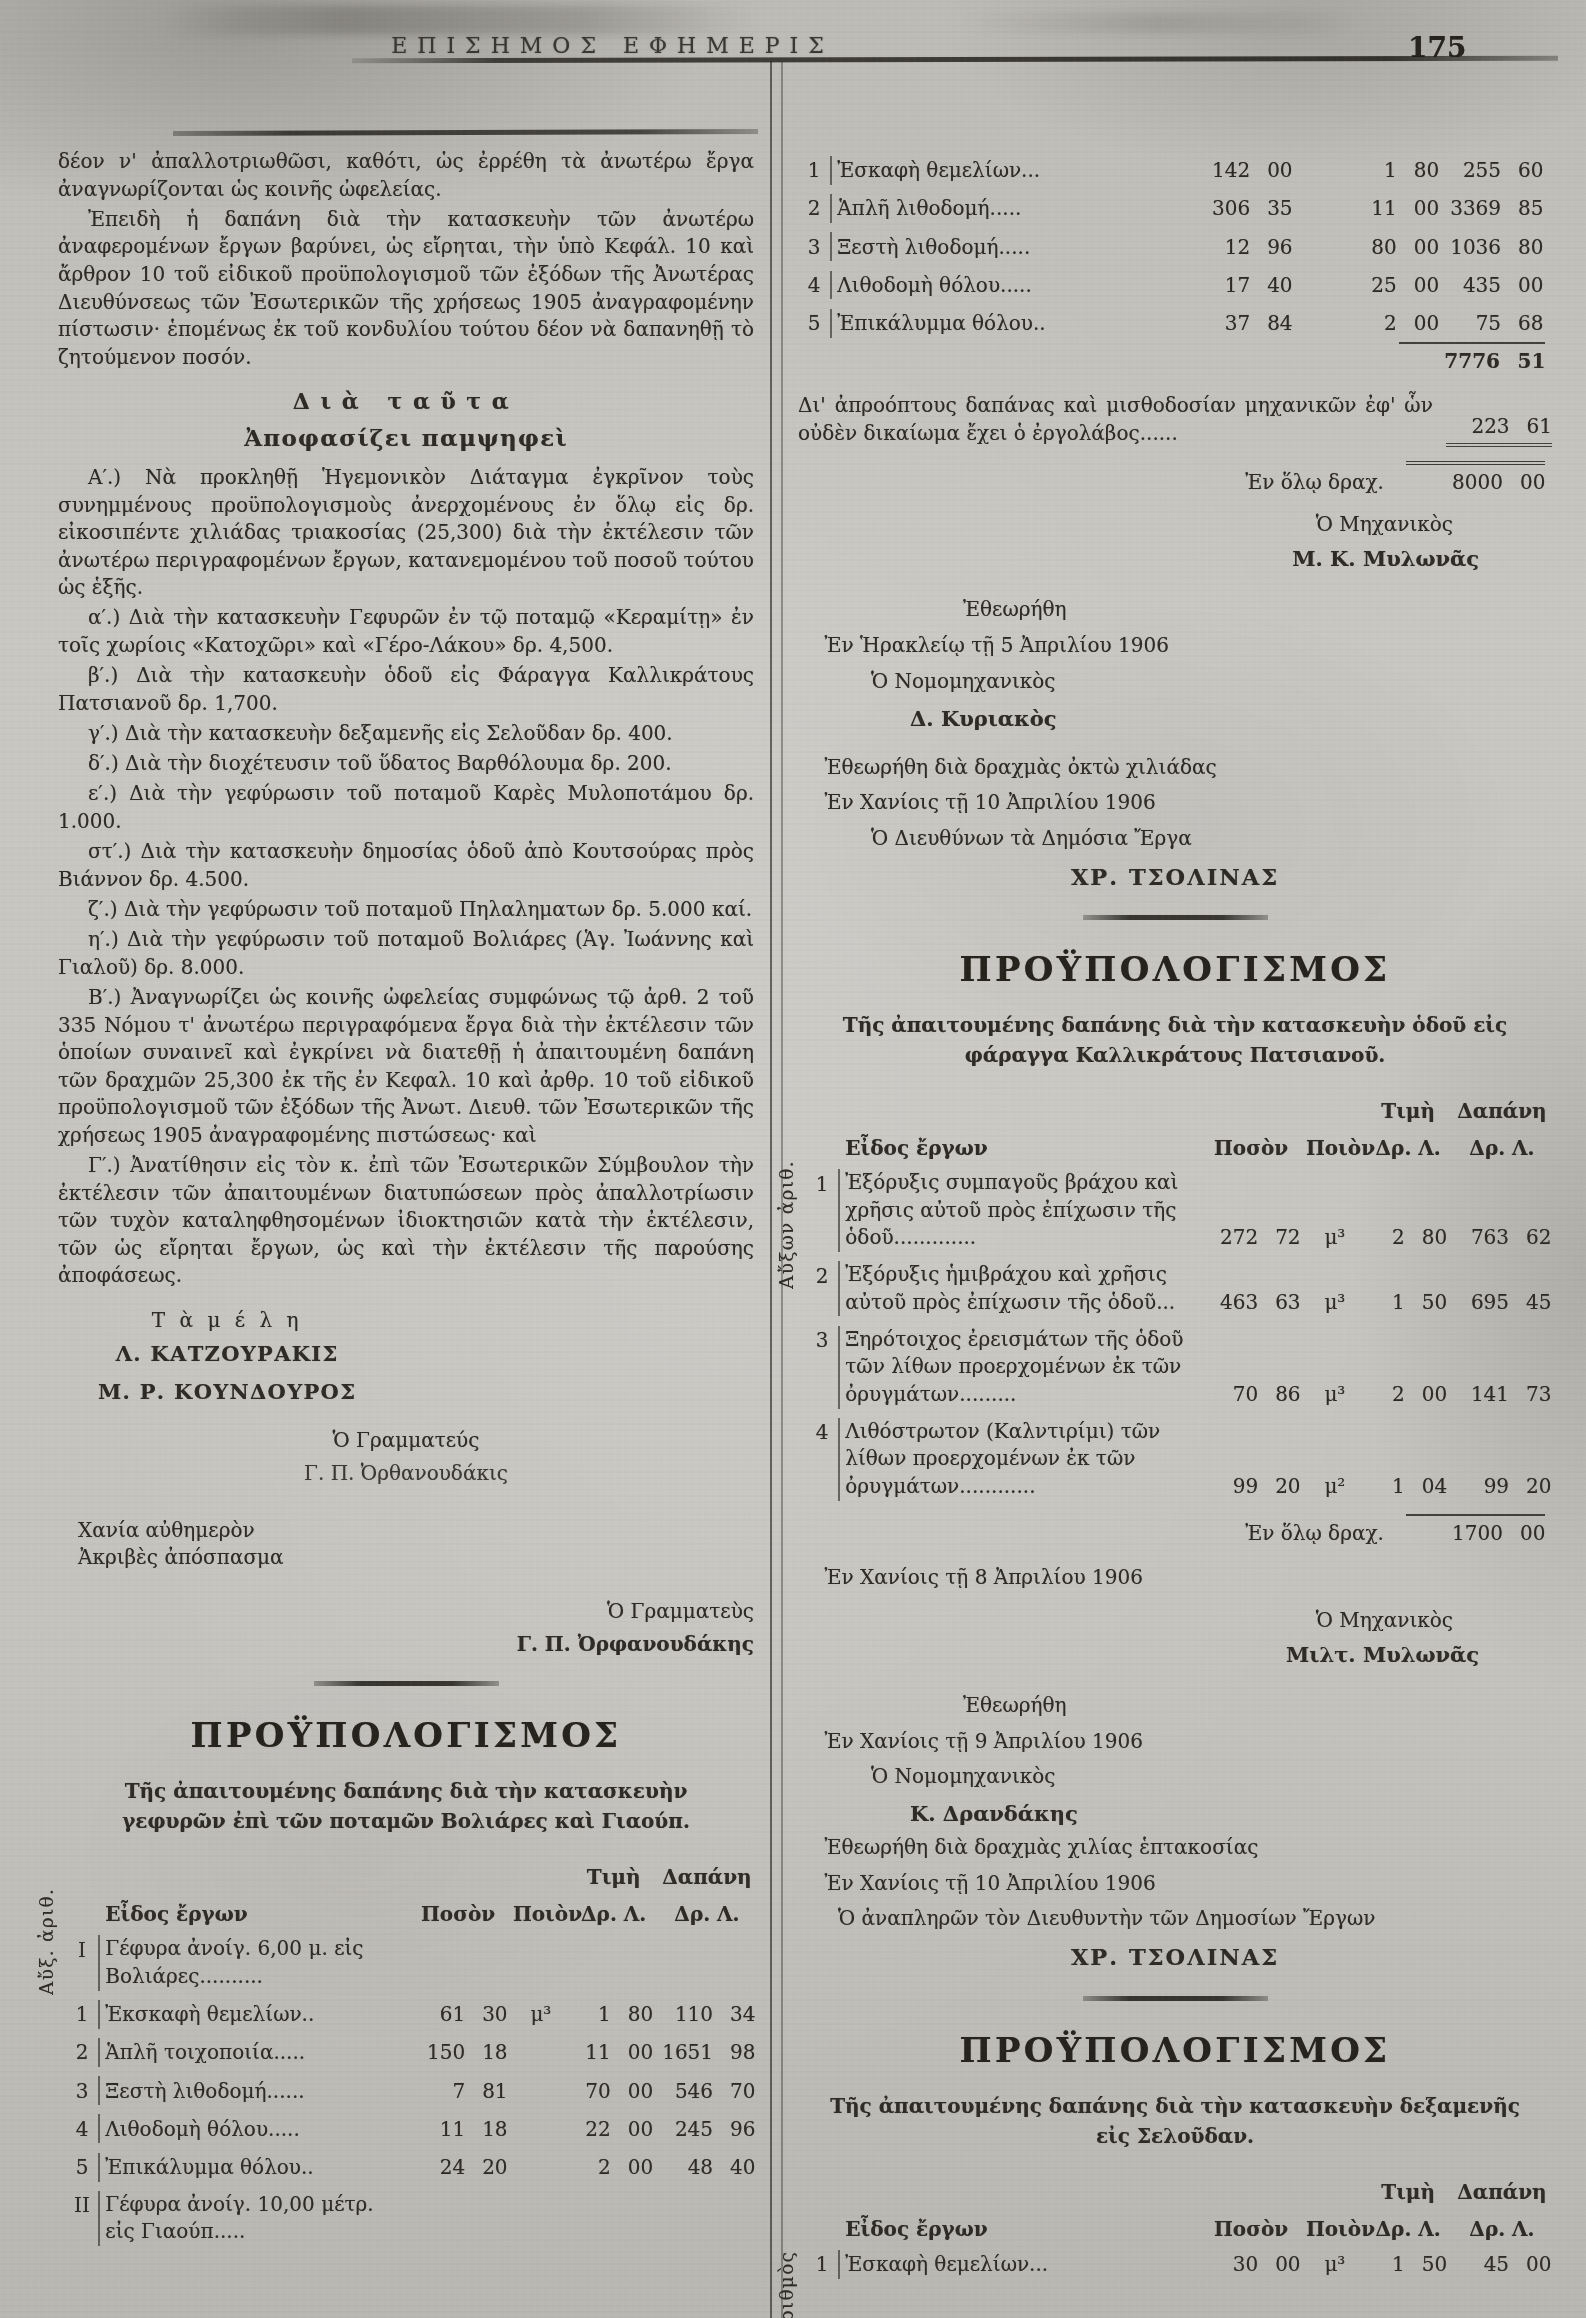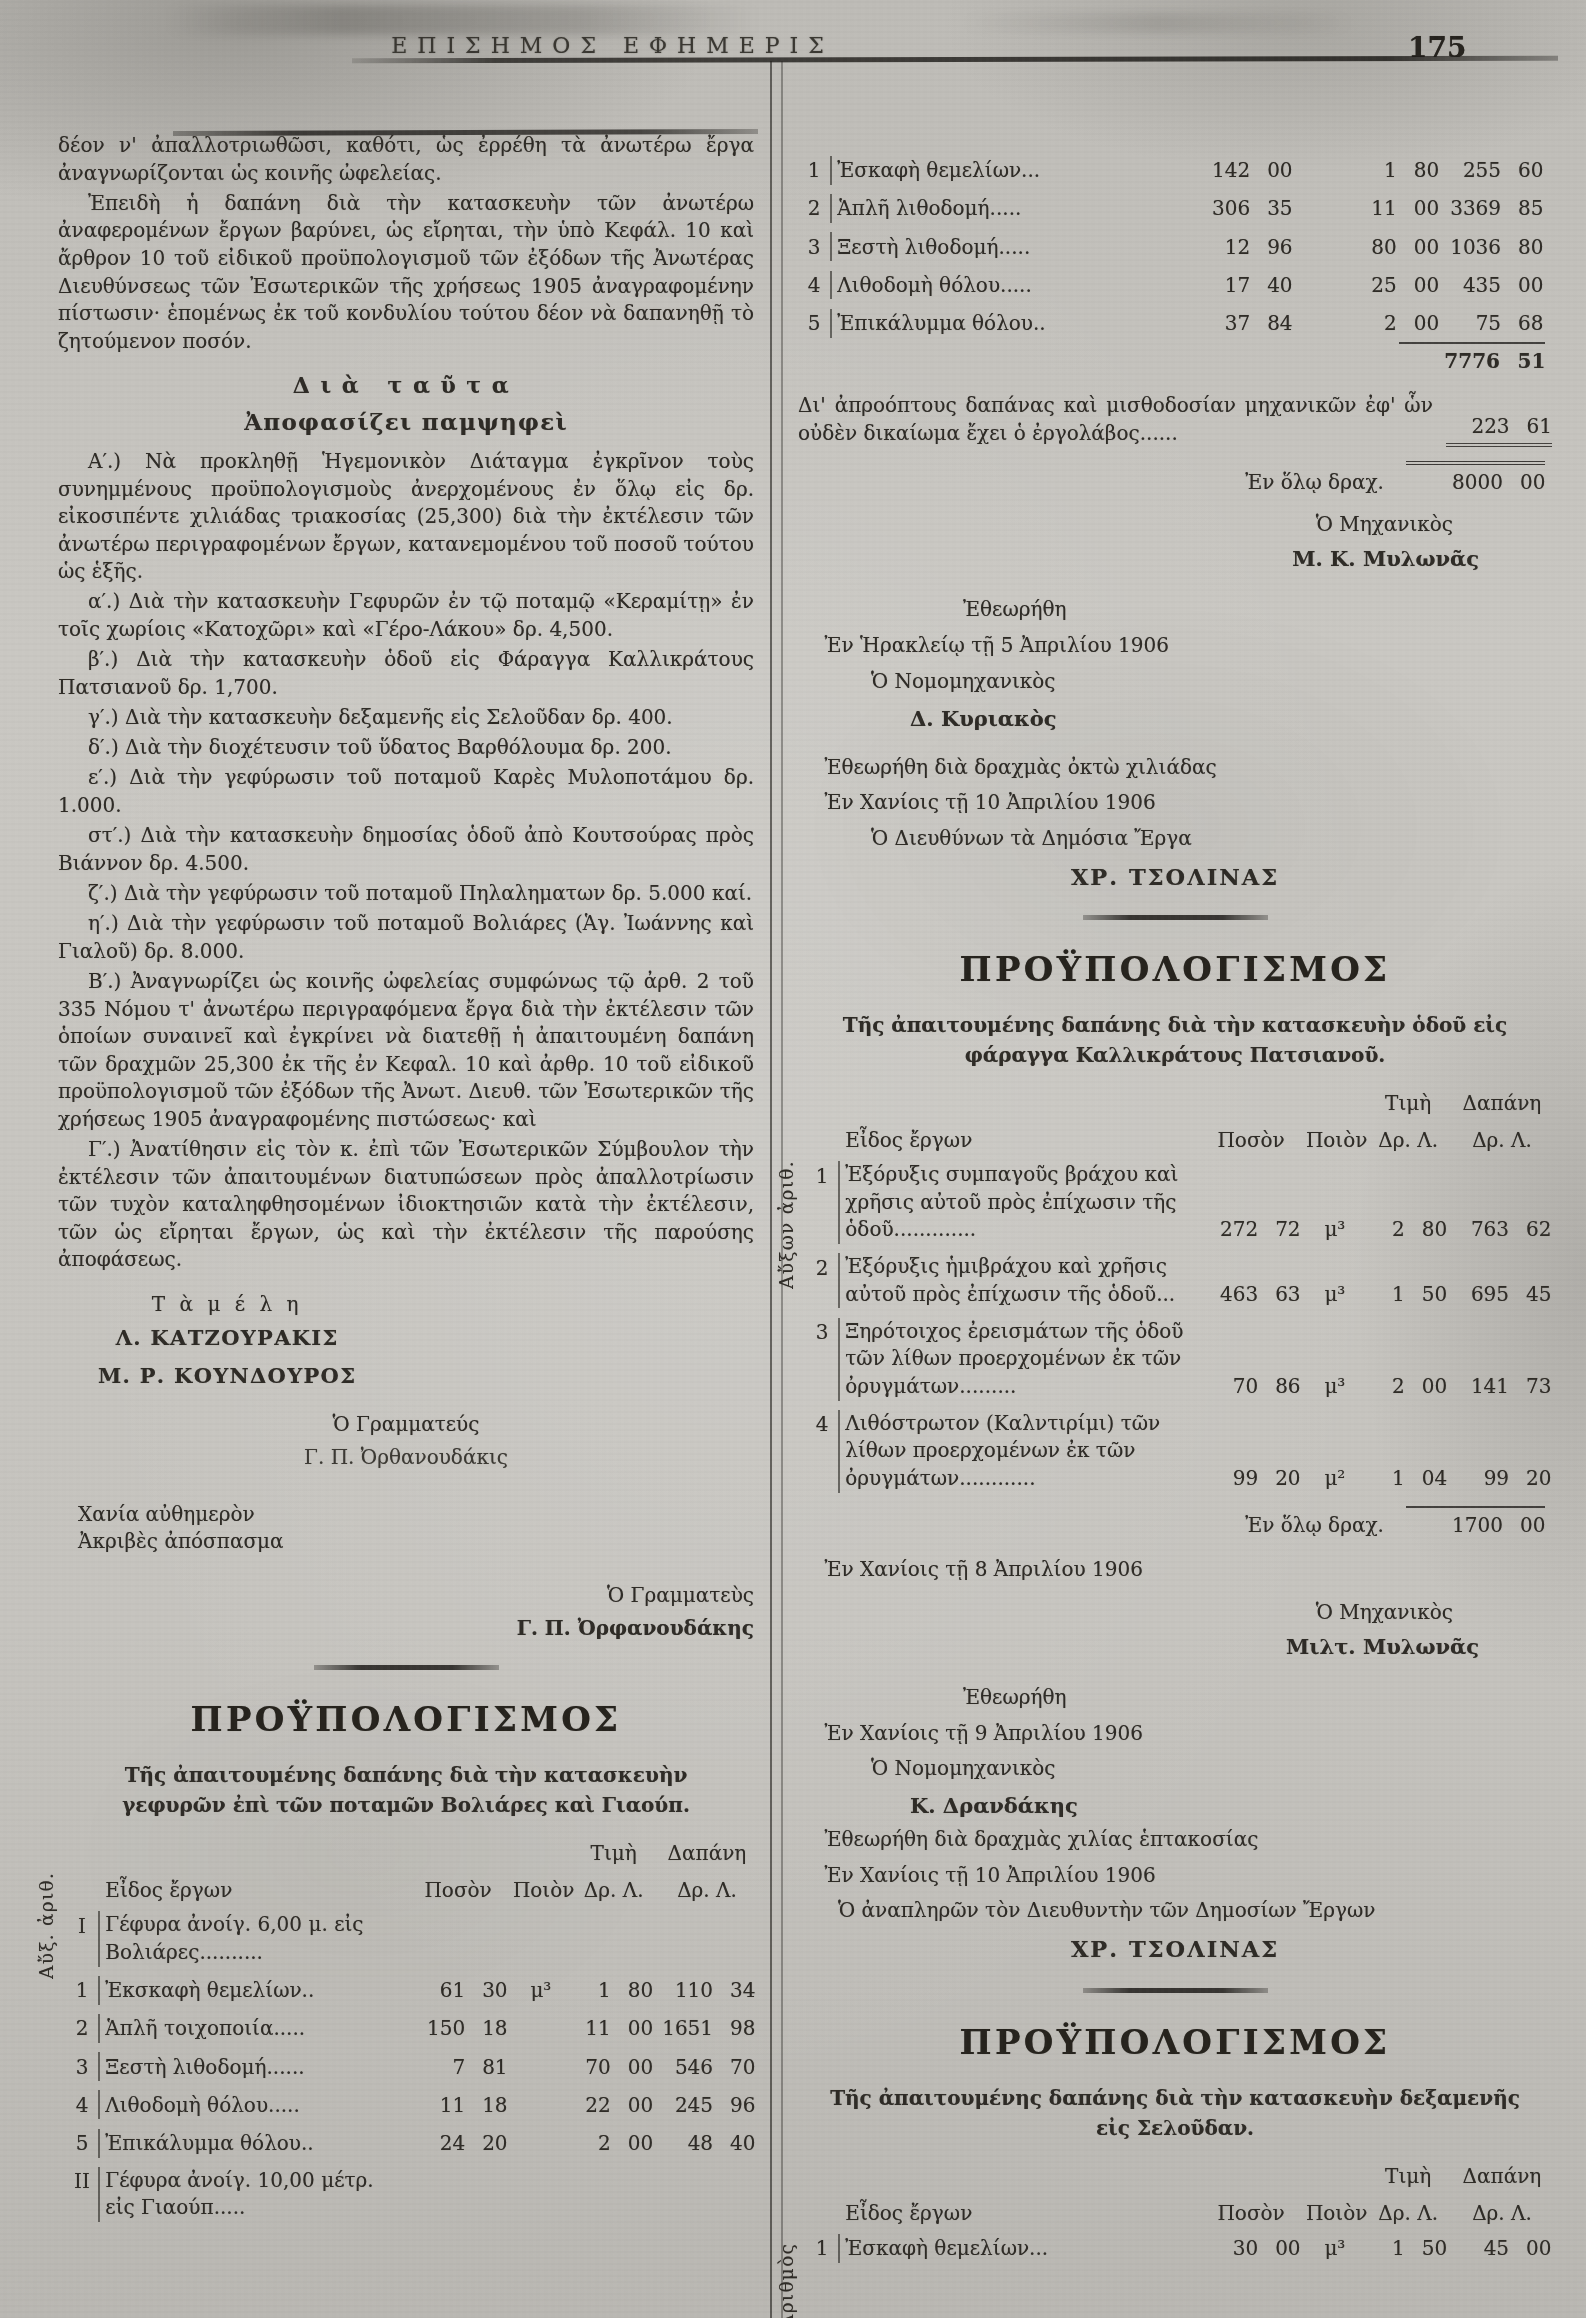--- a/index.html
+++ b/index.html
@@ -36,21 +36,21 @@
   .rule-left{left:173px;top:130px;width:585px;height:4.6px;
     background:linear-gradient(90deg,rgba(30,28,25,.35),rgba(30,28,25,.8) 20%,rgba(30,28,25,.75) 80%,rgba(30,28,25,.3));
     transform:rotate(-.2deg);}
   .vrule{position:absolute;left:770px;top:61px;height:2258px;width:8.6px;
     border-left:2.6px solid rgba(38,36,32,.62);border-right:2px solid rgba(38,36,32,.38);}
   .masthead{position:absolute;left:361px;top:33px;width:503px;text-align:center;
     font-size:22px;letter-spacing:10px;color:rgba(48,45,40,.88);text-shadow:0 0 1.3px rgba(48,45,40,.5);}
   .pagenum{position:absolute;left:1408px;top:31px;font-size:28px;font-weight:bold;color:#26231e;
     text-shadow:0 0 0.7px rgba(38,35,30,.7);}
   .col{position:absolute;font-size:20px;line-height:1.38;text-shadow:0 0 0.7px rgba(46,43,38,.45);}
-  .col-left{left:58px;top:132px;width:696px;}
+  .col-left{left:58px;top:148px;width:696px;}
   .col-right{left:798px;top:156px;width:754px;}
   p.para{margin:0 0 2.6px 0;text-align:justify;text-indent:30px;}
   p.noindent{text-indent:0;}
   .center-head{text-align:center;}
   .dia-tauta{font-weight:bold;font-size:22px;letter-spacing:10.6px;margin:14.6px 0 5.3px;}
   .apofas{font-weight:bold;font-size:23px;letter-spacing:1.3px;margin:4px 0 10.6px;}
   .sig-grid{display:flex;justify-content:space-between;margin:17px 26.5px 0 40px;}
   .sig-left{text-align:center;}
   .sig-right{text-align:center;}
   .sig-label{font-size:20px;letter-spacing:4px;}
@@ -69,21 +69,21 @@
   .aux{position:absolute;left:-24px;top:139px;transform:rotate(-90deg);transform-origin:left top;
     white-space:nowrap;font-size:18.5px;letter-spacing:1.3px;}
   .btable{display:grid;column-gap:5.3px;row-gap:9.3px;align-items:end;}
   .g-left{grid-template-columns:34px 298px 99px 56px 79px 97px;}
   .g-right{grid-template-columns:34px 351px 99px 58px 78px 99px;}
   .btable .cnum{text-align:center;border-right:2.6px double rgba(38,36,32,.6);align-self:stretch;padding-top:1.3px;}
   .btable .cdesc{text-align:left;}
   .btable .cq,.btable .cp,.btable .cc{text-align:right;white-space:nowrap;word-spacing:10.6px;}
   .btable .cu{text-align:center;white-space:nowrap;}
   .thead{margin-bottom:6.6px;}
-  .thead .h{font-weight:normal;}
+  .thead .h{font-weight:bold;margin-top:8px;}
   .thead .stack span{display:block;text-align:center;}
   .thead .stack .sub{margin-top:9.3px;}
   .total-line{display:flex;justify-content:flex-end;align-items:baseline;gap:22.5px;margin:13.2px 6.6px 0 0;}
   .total-line .tv{min-width:139px;text-align:right;word-spacing:10.6px;border-top:2px solid rgba(35,33,30,.8);padding-top:4px;}
   .total-line .tvd{border-top:4.6px double rgba(35,33,30,.85);}
   .subtotal{display:flex;justify-content:flex-end;margin:4px 6.6px 0 0;}
   .subtotal .tv{min-width:146px;text-align:right;word-spacing:10.6px;border-top:2px solid rgba(35,33,30,.8);padding-top:4px;font-weight:bold;}
   .extra{display:flex;align-items:flex-end;gap:13.2px;margin-top:17px;}
   .extra .tx{flex:1;text-align:justify;}
   .extra .tv{min-width:106px;text-align:right;word-spacing:10.6px;border-bottom:4.6px double rgba(35,33,30,.8);padding-bottom:2.6px;}

